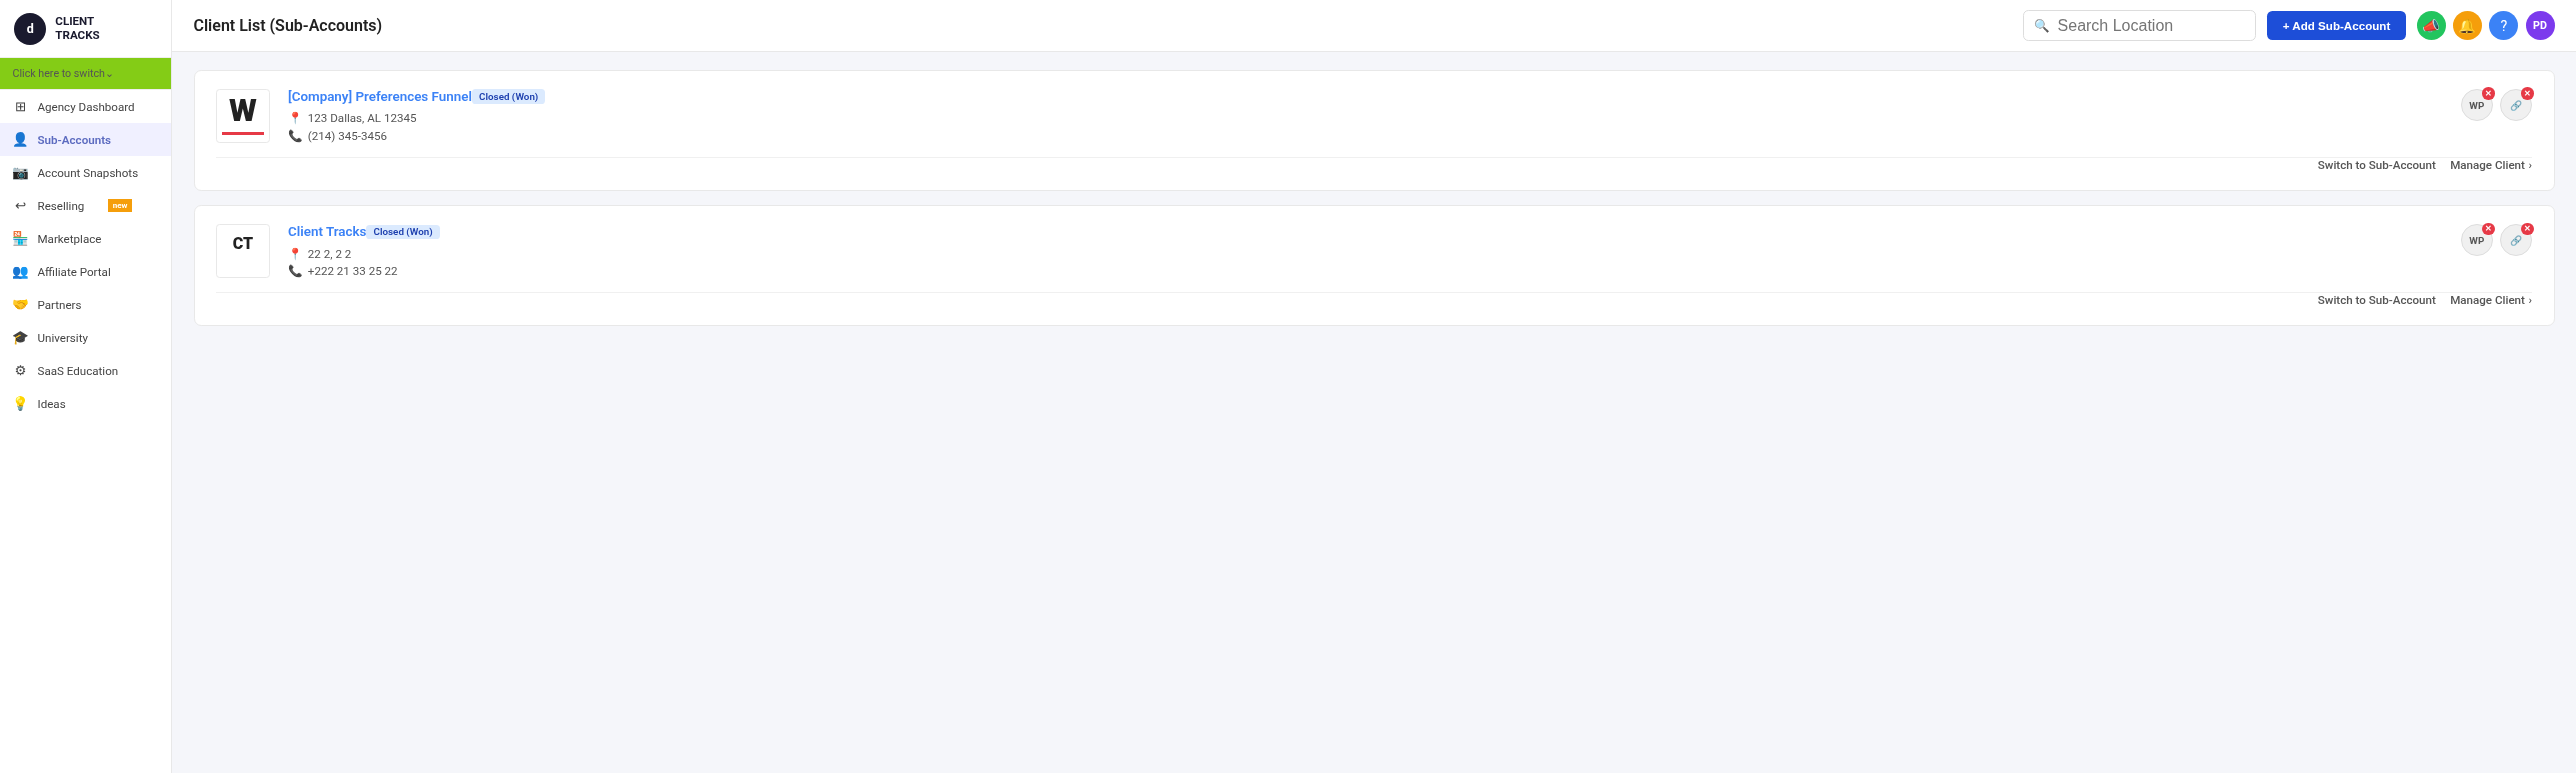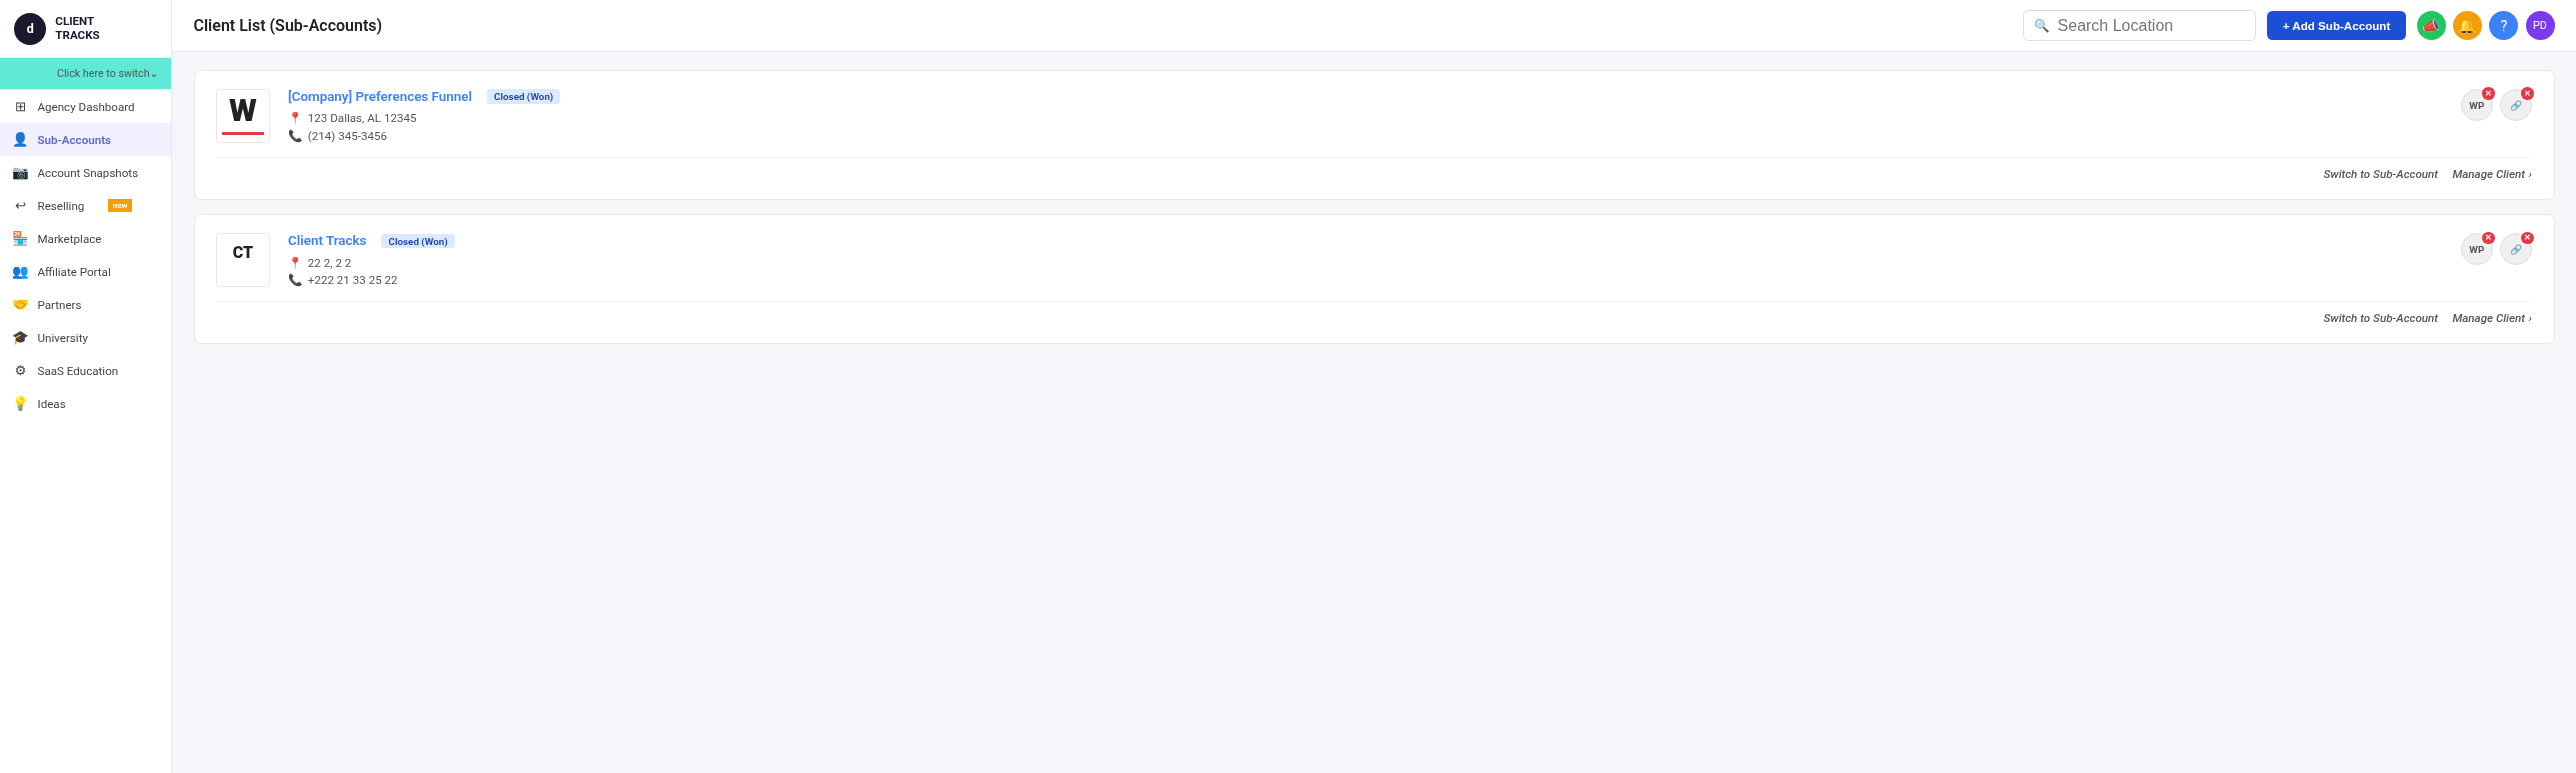--- a/index.html
+++ b/index.html
@@ -38,25 +38,25 @@
     }
     .logo-text {
       font-weight: 700;
       font-size: 11.6px;
       color: #1a1a2e;
       line-height: 1.2;
     }
     .switch-account {
       display: flex;
       align-items: center;
-      justify-content: flex-end;
+      justify-content: flex-start;
       padding: 9px 12.5px;
       border-bottom: 0.9px solid #eee;
       cursor: pointer;
-      background: #5eead4;
+      background: #84cc16;
     }
     .switch-account span {
       font-size: 10.7px;
       color: #555;
     }
     .switch-icon {
       color: #888;
       font-size: 9.8px;
     }
     .nav-item {
@@ -175,21 +175,21 @@
     .notif-btn.green { background: #22c55e; color: #fff; }
     .notif-btn.yellow { background: #f59e0b; color: #fff; }
     .notif-btn.blue { background: #3b82f6; color: #fff; }
     .avatar-btn {
       width: 29px;
       height: 29px;
       border-radius: 50%;
       background: #7c3aed;
       color: #fff;
       font-size: 10.7px;
-      font-weight: 400;
+      font-weight: 700;
       display: flex;
       align-items: center;
       justify-content: center;
       cursor: pointer;
     }
 
     
     .content {
       flex: 1;
       overflow-y: auto;
@@ -236,22 +236,22 @@
       left: 5.4px;
       right: 5.4px;
       height: 2.7px;
       background: #e63946;
     }
     .client-info {
       flex: 1;
     }
     .client-name-row {
       display: flex;
-      align-items: flex-end;
-      gap: 15px;
+      align-items: center;
+      gap: 0;
       margin-bottom: 7.2px;
     }
     .client-name {
       font-size: 13.4px;
       font-weight: 600;
       color: #3b82f6;
       cursor: pointer;
     }
     .status-badge {
       background: #dbeafe;
@@ -275,23 +275,21 @@
     }
     .detail-row .pin-icon { color: #f59e0b; font-size: 11.6px; }
     .detail-row .phone-icon { color: #22c55e; font-size: 11.6px; }
 
     .card-actions {
       display: flex;
       align-items: center;
       justify-content: flex-end;
       gap: 14.3px;
       margin-top: 10.7px;
-      padding-top: 9px;
       border-top: 0.9px solid #f0f0f0;
-      font-style: italic;
     }
     .action-link {
       font-size: 11.6px;
       color: #555;
       cursor: pointer;
       font-weight: 500;
     }
     .action-link.manage {
       display: flex;
       gap: 3.6px;

